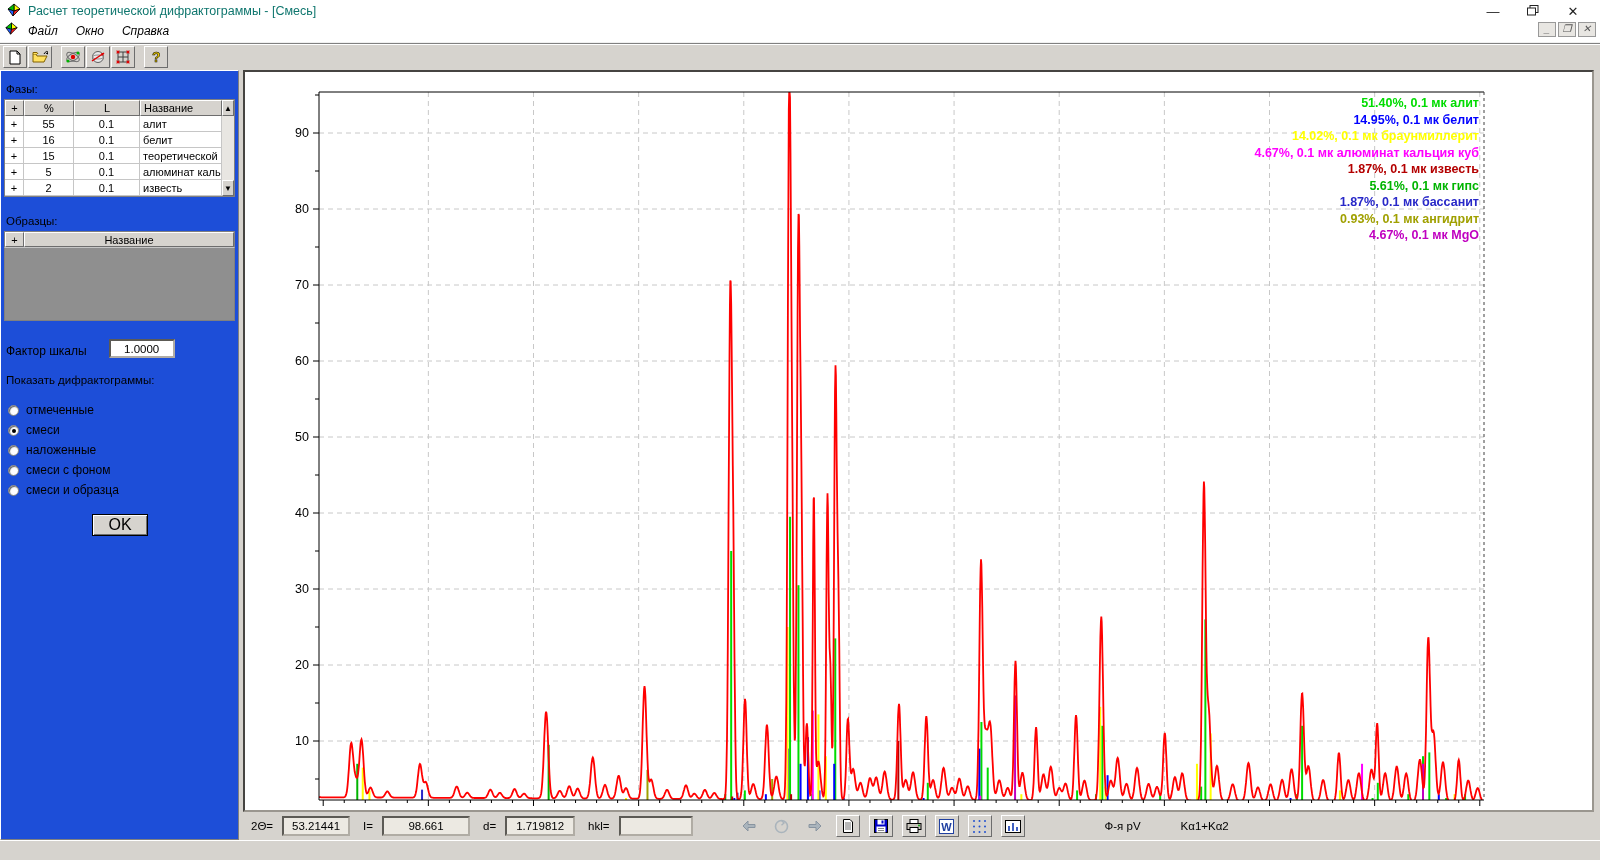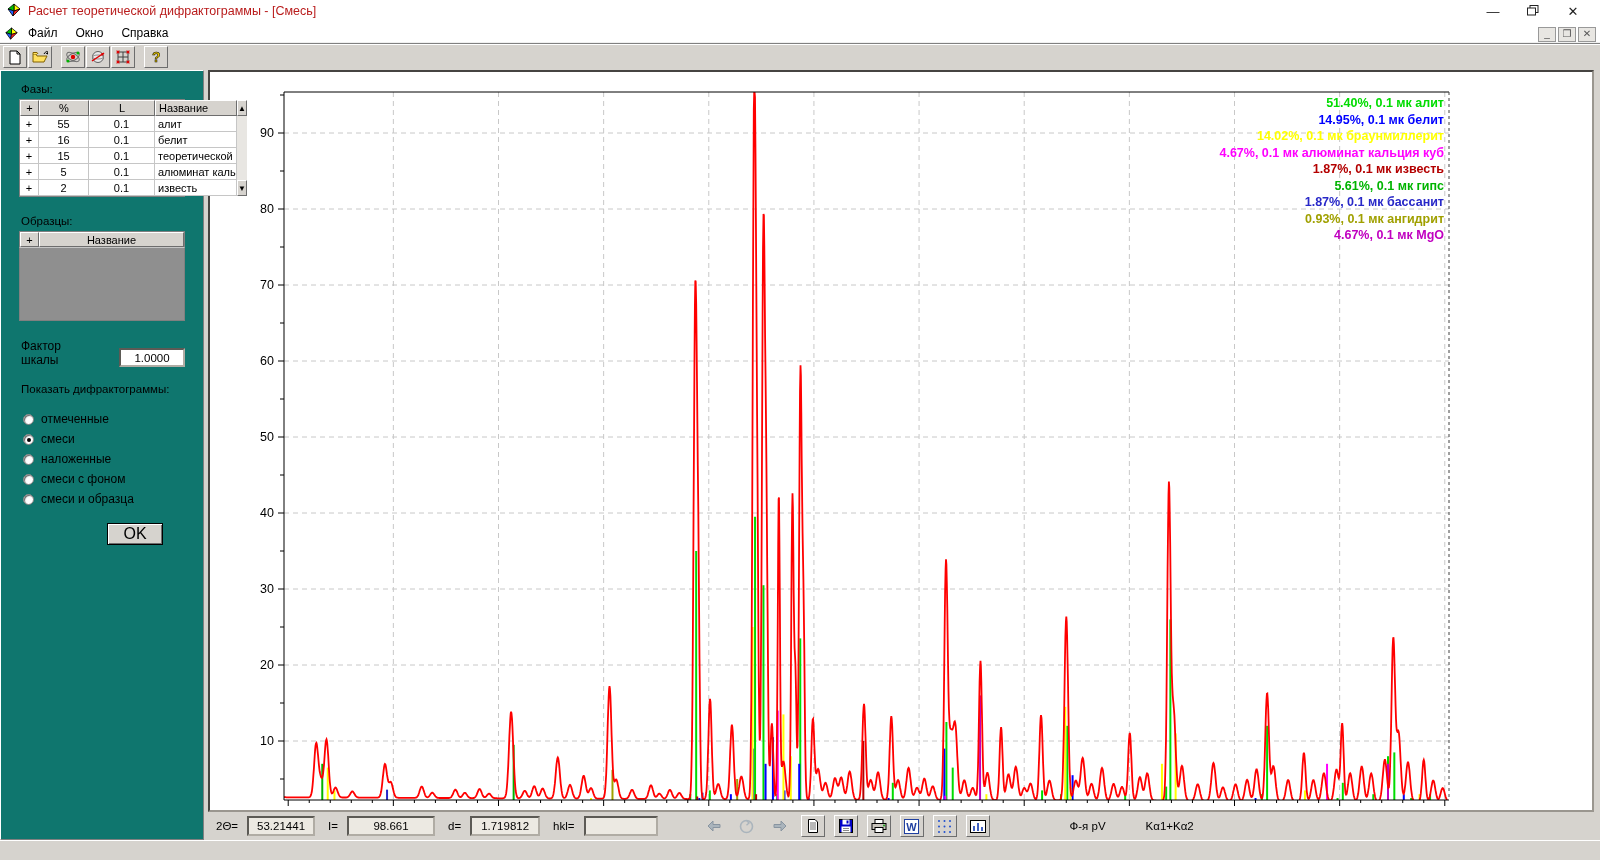--- a/index.html
+++ b/index.html
@@ -1,34 +1,34 @@
 <!DOCTYPE html>
 <html><head>
 <meta charset="utf-8">
 <style>
   * { margin:0; padding:0; box-sizing:border-box; }
   html,body { width:1600px; height:860px; overflow:hidden;
     font-family:"Liberation Sans", sans-serif; font-size:12px; background:#d6d3ce; }
   .titlebar { height:22px; background:#ffffff; display:flex; align-items:center; padding:0 6px; }
-  .titlebar .ttl { color:#b91c1c; font-size:12.5px; margin-left:6px; flex:1; }
+  .titlebar .ttl { color:#0f766e; font-size:12.5px; margin-left:6px; flex:1; }
   .winbtns { display:flex; gap:26px; margin-right:14px; color:#222; font-size:13px; }
   .winbtns span { cursor:default; width:14px; text-align:center; }
-  .menubar { height:21px; background:#ffffff; display:flex; align-items:flex-end; padding:0 4px; border-bottom:1px solid #f0f0f0; }
+  .menubar { height:21px; background:#ffffff; display:flex; align-items:flex-start; padding:0 4px; border-bottom:1px solid #f0f0f0;font-style:italic; }
   .menubar .mi { padding:2px 9px; color:#000; }
   .menubar .spacer { flex:1; }
   .mdibtn { width:18px; height:15px; background:#e8e6e2; border:1px solid #999;
     font-size:10px; line-height:12px; text-align:center; color:#555; margin-left:2px; }
   .toolbar { height:27px; background:#d6d3ce; border-top:1px solid #808080; box-shadow:inset 0 1px 0 #fff;
     display:flex; align-items:center; padding:2px 3px; gap:1px; }
   .tbtn { width:24px; height:22px; background:#d6d3ce; border:1px solid; border-color:#fff #6d6d6d #6d6d6d #fff;
     display:flex; align-items:center; justify-content:center; }
   .tsep { width:7px; height:22px; }
   .main { display:flex; height:770px; }
-  .sidebar { width:204px; background:#0f766e; border:1px solid; border-color:#fff #808080 #808080 #fff;
-    padding:8px 18px; position:relative; }
+  .sidebar { width:239px; background:#1d4ed8; border:1px solid; border-color:#fff #808080 #808080 #fff;
+    padding:8px 3px; position:relative; }
   .lbl { font-size:11.5px; color:#000; margin:4px 0 4px 2px; }
   .ptable { display:flex; margin-bottom:4px; border:1px solid #808080; background:#fff; }
   .pgrid { flex:1; }
   .prow { display:flex; height:16px; }
   .pcell { border-right:1px solid #c6c6c6; border-bottom:1px solid #c6c6c6; font-size:11px;
     display:flex; align-items:center; justify-content:center; background:#fff; overflow:hidden; white-space:nowrap; }
   .phead .pcell { background:#d6d3ce; border:1px solid; border-color:#fff #6d6d6d #6d6d6d #fff; font-size:11px; }
   .c0{width:19px;} .c1{width:50px;} .c2{width:66px;} .c3{width:82px; justify-content:flex-start; padding-left:3px;}
   .sb { width:16px; display:flex; flex-direction:column; }
   .sbtn { height:16px; background:#d6d3ce; border:1px solid; border-color:#fff #6d6d6d #6d6d6d #fff;

